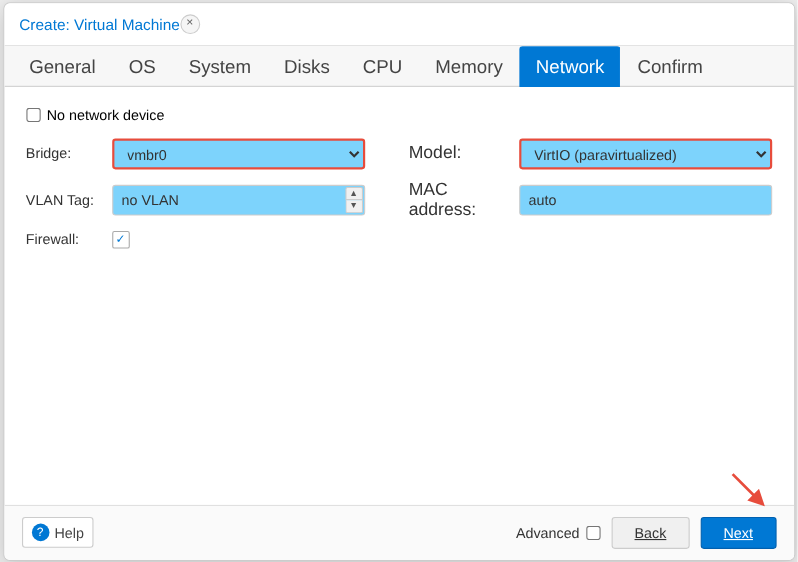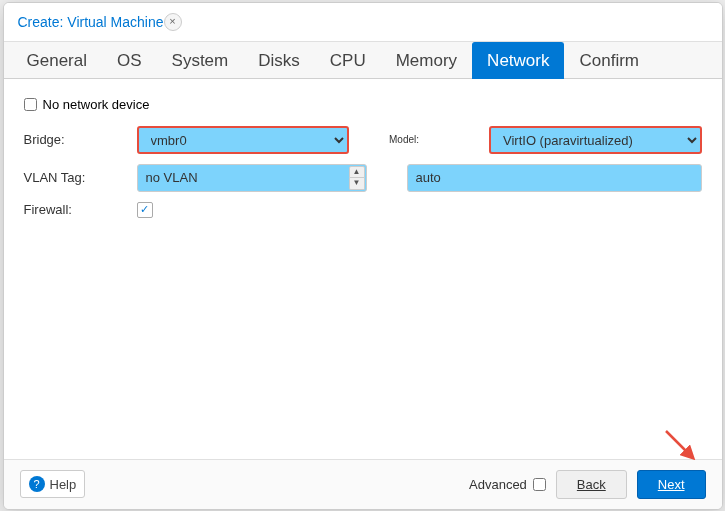--- a/index.html
+++ b/index.html
@@ -78,36 +78,36 @@
       align-items: center;
       gap: 6px;
       margin-bottom: 14px;
     }
     .form-row {
       display: flex;
       align-items: center;
       margin-bottom: 10px;
     }
     .form-label {
-      width: 113px;
+      width: 78px;
       color: #333;
       font-size: 13px;
       flex-shrink: 0;
     }
     .form-field {
       flex: 1;
       max-width: 230px;
     }
     .form-divider {
       width: 40px;
     }
     .form-label-right {
       width: 100px;
       color: #333;
-      font-size: 10px;
+      font-size: 16px;
       flex-shrink: 0;
     }
     .form-field-right {
       flex: 1;
     }
     select, input[type="text"] {
       width: 100%;
       padding: 4px 8px;
       font-size: 13px;
       border: 1px solid #ccc;
@@ -297,20 +297,21 @@
       <div class="form-field">
         <div class="vlan-input-wrap">
           <input type="text" class="vlan-input" value="no VLAN" style="">
           <div class="spinner-btns">
             <div class="spinner-btn">▲</div>
             <div class="spinner-btn">▼</div>
           </div>
         </div>
       </div>
       <div class="form-divider"></div>
+      <div class="form-label-right">MAC address:</div>
       <div class="form-field-right">
         <input type="text" class="mac-input" value="auto" style="">
       </div>
     </div>
 
     <div class="form-row">
       <div class="form-label">Firewall:</div>
       <div class="checkbox-cell">
         <div class="checkbox-styled checked"></div>
       </div>

